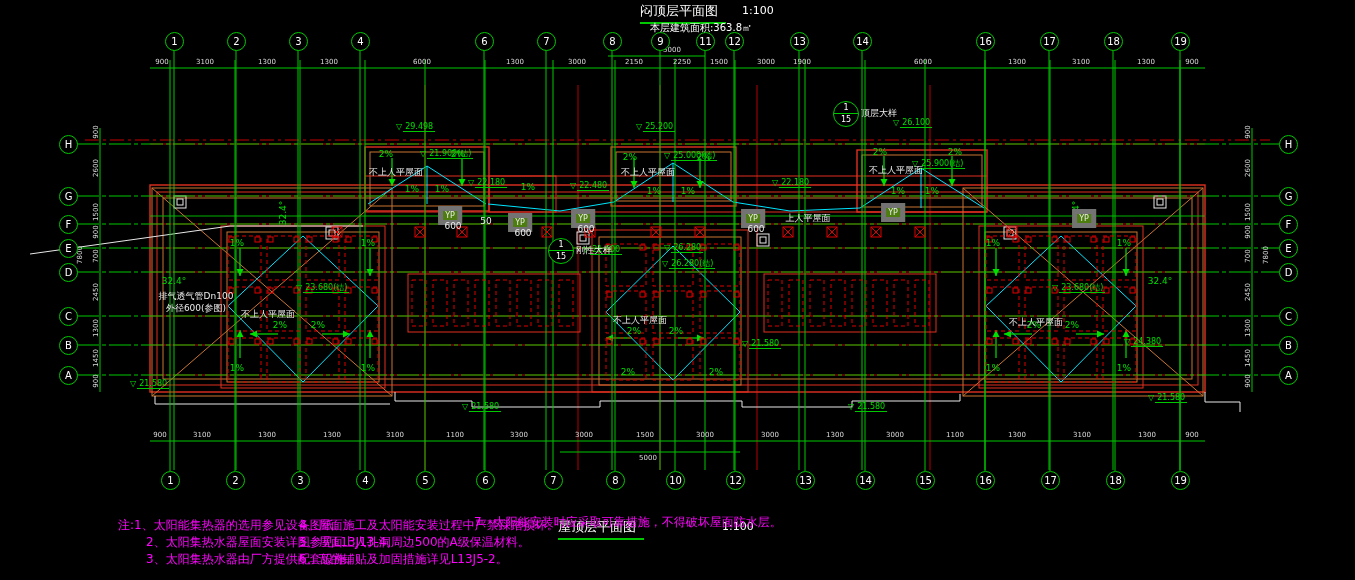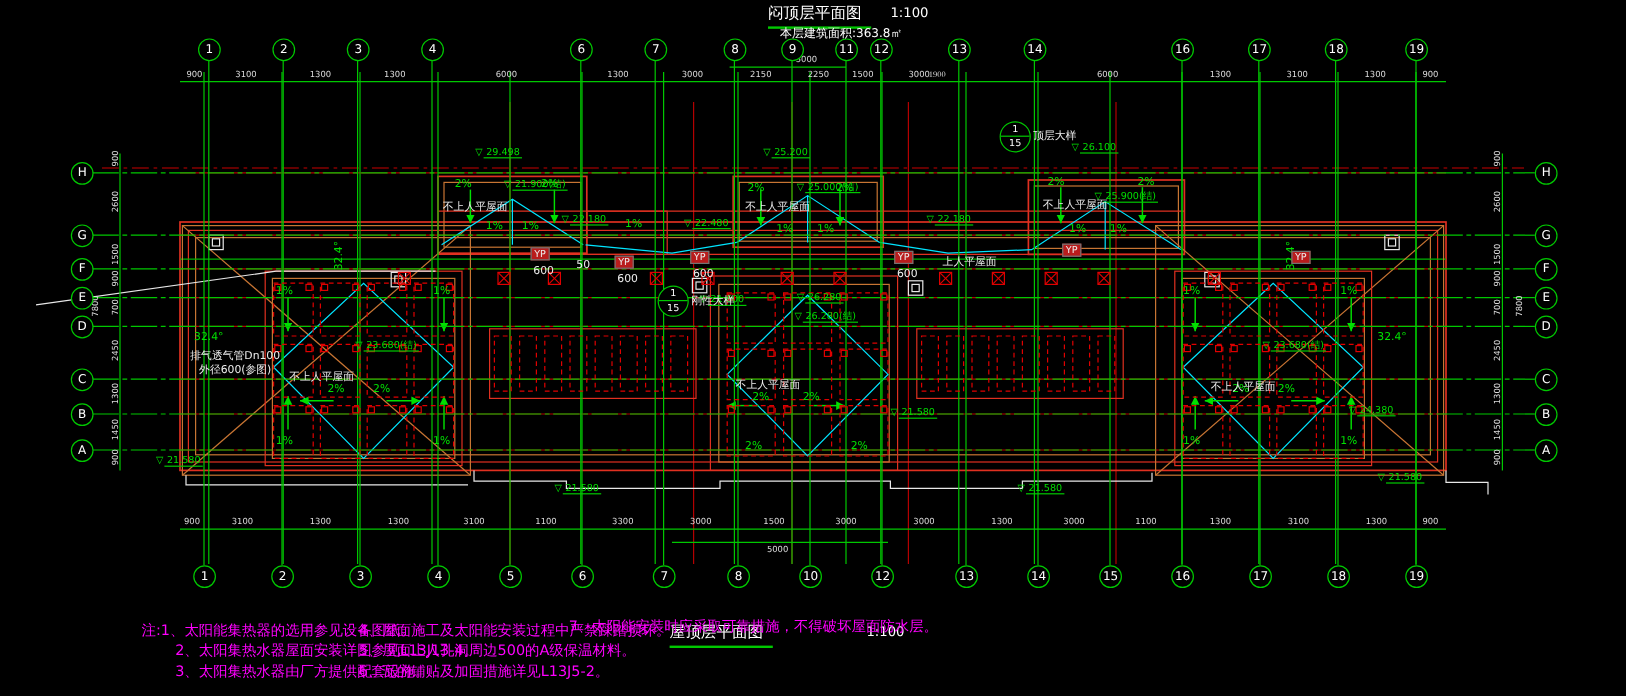--- a/index.html
+++ b/index.html
@@ -6,21 +6,21 @@
     font-family:"DejaVu Sans","Liberation Sans",sans-serif;}
   #canvas{position:absolute;left:0;top:0;width:1355px;height:580px;background:#000;}
   svg{position:absolute;left:0;top:0;}
   .bubble{position:absolute;width:17px;height:17px;border:1px solid #00c800;border-radius:50%;
     color:#fff;font-size:10px;line-height:17px;text-align:center;background:#000;z-index:6;}
   .dim{position:absolute;color:#dcdcdc;font-size:7px;white-space:nowrap;transform:translate(-50%,0);z-index:5;}
   .dim.v{transform:translate(-50%,-50%) rotate(-90deg);}
   .ann{position:absolute;font-size:9px;white-space:nowrap;z-index:5;transform:translate(-50%,0);}
   .ann.g{color:#00e000;}
   .ann.w{color:#ececec;}
-  .ann.box{border:1px solid #737373;padding:0 2px;background:#b91c1c;font-size:8px;}
+  .ann.box{border:5px solid #737373;padding:0 2px;background:#4d7c0f;font-size:8px;}
   .lvl{position:absolute;color:#00e000;font-size:8px;white-space:nowrap;z-index:5;}
   .lvl .tri{font-style:normal;margin-right:1px;}
   .lvl .val{border-bottom:1px solid #00c800;padding:0 2px;}
   .callout{position:absolute;width:24px;height:24px;border:1px solid #00c800;border-radius:50%;
     background:#000;z-index:6;color:#fff;font-size:8px;}
   .callout .n{position:absolute;left:0;top:1px;width:24px;text-align:center;border-bottom:1px solid #00c800;height:10px;line-height:10px;}
   .callout .s{position:absolute;left:0;bottom:1px;width:24px;text-align:center;height:10px;line-height:10px;}
   .callout .lbl{position:absolute;left:27px;top:5px;color:#ececec;white-space:nowrap;font-size:9px;}
   .title{position:absolute;color:#fff;font-size:13px;white-space:nowrap;
     border-bottom:2px solid #00c800;padding:0 8px 2px 0;z-index:7;}
@@ -430,21 +430,21 @@
       <div class="dim" style="left: 205px; top: 58px;">3100</div>
       <div class="dim" style="left: 267px; top: 58px;">1300</div>
       <div class="dim" style="left: 329px; top: 58px;">1300</div>
       <div class="dim" style="left: 422px; top: 58px;">6000</div>
       <div class="dim" style="left: 515px; top: 58px;">1300</div>
       <div class="dim" style="left: 577px; top: 58px;">3000</div>
       <div class="dim" style="left: 634px; top: 58px;">2150</div>
       <div class="dim" style="left: 682px; top: 58px;">2250</div>
       <div class="dim" style="left: 719px; top: 58px;">1500</div>
       <div class="dim" style="left: 766px; top: 58px;">3000</div>
-      <div class="dim" style="left: 781px; top: 58px; font-family: Liberation Serif, serif;">1900</div>
+      <div class="dim" style="left: 802px; top: 58px;">1900</div>
       <div class="dim" style="left: 923px; top: 58px;">6000</div>
       <div class="dim" style="left: 1017px; top: 58px;">1300</div>
       <div class="dim" style="left: 1081px; top: 58px;">3100</div>
       <div class="dim" style="left: 1146px; top: 58px;">1300</div>
       <div class="dim" style="left: 1192px; top: 58px;">900</div>
       <div class="dim" style="left: 672px; top: 46px;">5000</div>
       <div class="dim" style="left: 160px; top: 431px;">900</div>
       <div class="dim" style="left: 202px; top: 431px;">3100</div>
       <div class="dim" style="left: 267px; top: 431px;">1300</div>
       <div class="dim" style="left: 332px; top: 431px;">1300</div>

